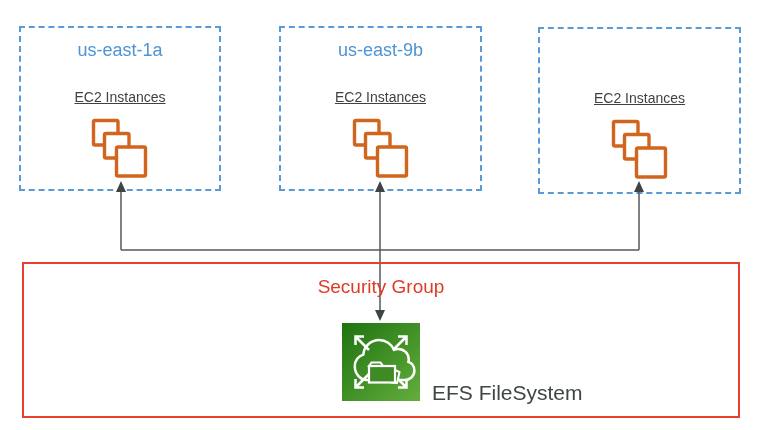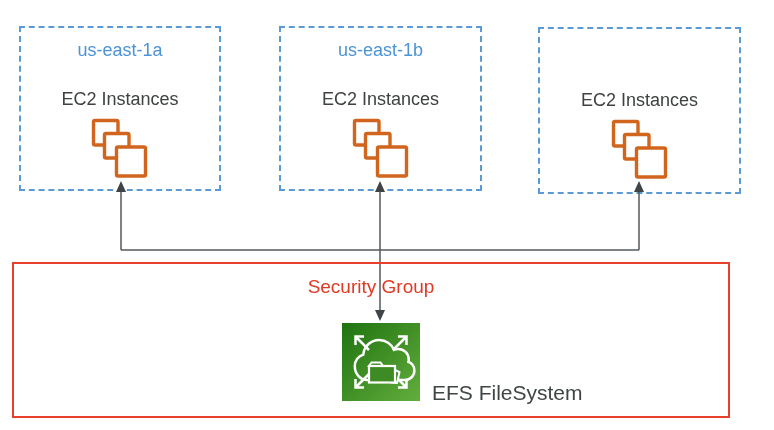--- a/index.html
+++ b/index.html
@@ -18,34 +18,34 @@
     background:transparent;
   }
   .az-title{
     position:absolute;top:12px;left:0;width:100%;
     text-align:center;
     font-size:18px;color:#4D94D6;
   }
   .az-sub{
     position:absolute;top:61px;left:0;width:100%;
     text-align:center;
-    font-size:18px;color:#3F4242;
+    font-size:14px;color:#3F4242;text-decoration:underline;
   }
   .ec2-icon{
     position:absolute;top:90px;left:50%;
     transform:translateX(-50%);
     width:58px;height:62px;
   }
   .connectors{
     position:absolute;left:0;top:0;
     pointer-events:none;
   }
   .sg{
     position:absolute;
-    left:12px;top:262px;width:718px;height:156px;
+    left:22px;top:262px;width:718px;height:156px;
     border:2px solid #E8402C;
     box-sizing:border-box;
     background:transparent;
   }
   .sg-label{
     position:absolute;top:12px;left:0;width:100%;
     text-align:center;
     font-size:19px;color:#E03A24;
   }
   .efs-icon{
@@ -78,21 +78,21 @@
     <div class="az-title">us-east-1a</div>
     <div class="az-sub">EC2 Instances</div>
     <div class="ec2-icon">
       <svg width="58" height="62" viewBox="0 0 58 62">
           <use href="#ec2sym"></use>
         </svg>
     </div>
   </div>
 
   <div class="az" style="left:279px;top:26px;width:203px;height:165px">
-    <div class="az-title">us-east-1b</div>
+    <div class="az-title">us-east-9b</div>
     <div class="az-sub">EC2 Instances</div>
     <div class="ec2-icon">
       <svg width="58" height="62" viewBox="0 0 58 62">
           <use href="#ec2sym"></use>
         </svg>
     </div>
   </div>
 
   <div class="az" style="left:538px;top:27px;width:203px;height:167px">
     <div class="az-sub">EC2 Instances</div>

